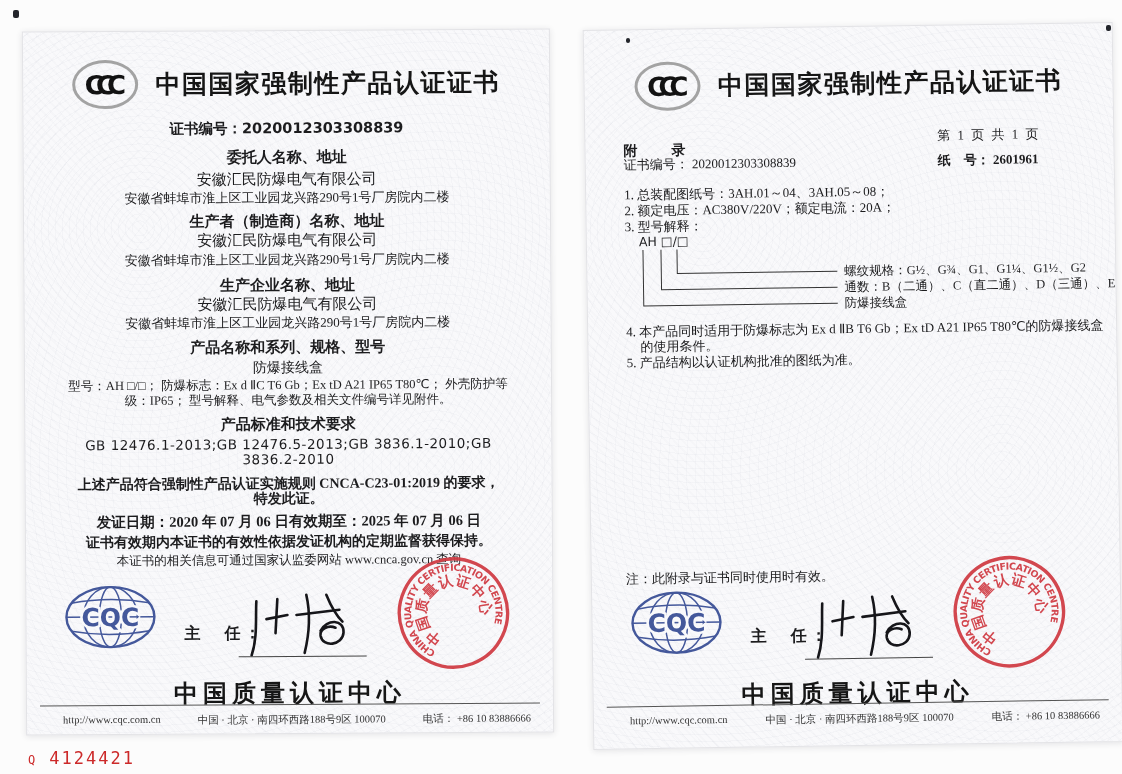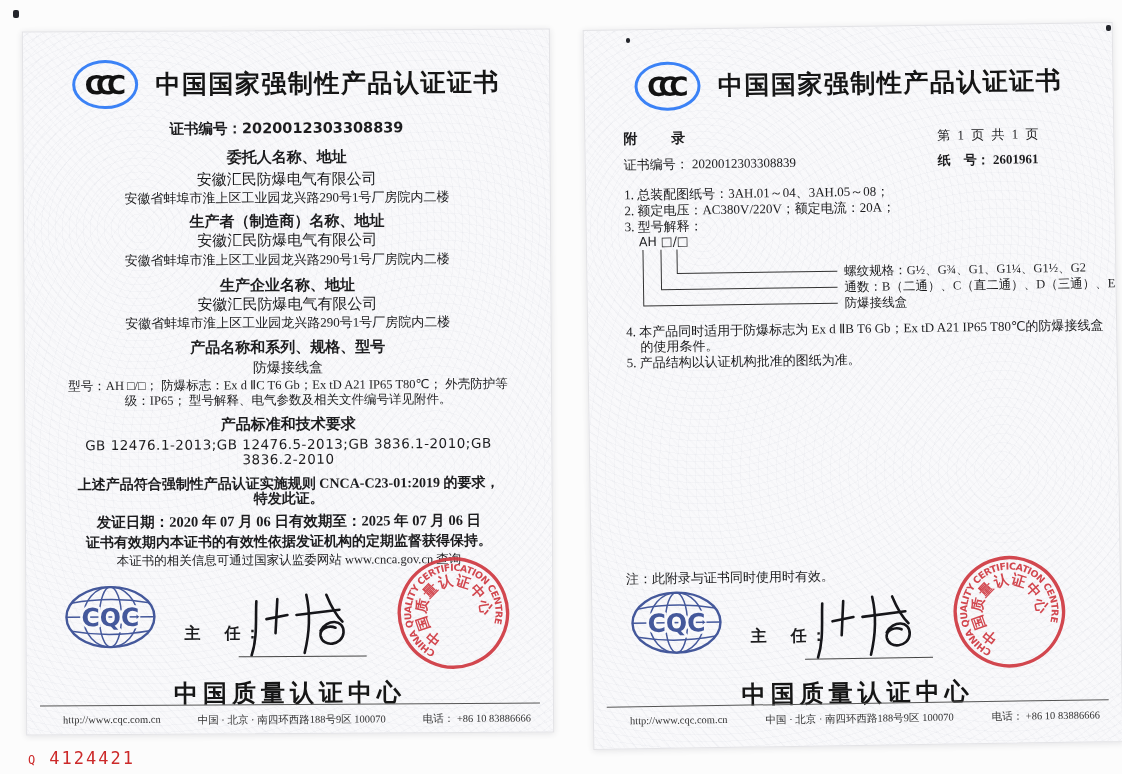--- a/index.html
+++ b/index.html
@@ -14,21 +14,21 @@
     box-shadow:0 1px 6px rgba(40,40,60,.12);
   }
   .tex{
     position:absolute;inset:0;pointer-events:none;
     background:
       repeating-radial-gradient(circle at 22% 28%, rgba(120,130,155,.045) 0 1px, transparent 1px 7px),
       repeating-radial-gradient(circle at 78% 62%, rgba(120,130,155,.04) 0 1px, transparent 1px 9px),
       repeating-linear-gradient(47deg, rgba(140,145,160,.03) 0 2px, transparent 2px 6px);
   }
   .hrow{position:absolute;left:0;right:0;display:flex;justify-content:center;align-items:center;gap:17px;}
-  .ccc{width:60px;height:43px;border:3px solid #3b82f6;border-radius:50%;
+  .ccc{width:60px;height:43px;border:3px solid #a3a3a3;border-radius:50%;
        display:flex;align-items:center;justify-content:center;flex:0 0 auto;background:transparent;}
   .ccc span{font:bold 26px "DejaVu Sans",sans-serif;letter-spacing:-8px;padding-right:8px;color:#121212;}
   .title{font:bold 25px/1.1 "DejaVu Sans",sans-serif;letter-spacing:1.5px;color:#161616;}
   .cline{position:absolute;left:0;right:0;text-align:center;color:#1c1c1e;white-space:nowrap;}
   .ritem{position:absolute;color:#1c1c1e;white-space:nowrap;}
   .kai{font-family:"Liberation Serif",serif;}
   .sans{font-family:"DejaVu Sans",sans-serif;}
   .b{font-weight:bold;}
   .f15{font-size:15px;} .f14{font-size:14px;} .f13{font-size:13px;}
   .divider{position:absolute;height:1px;background:#555;left:13px;right:13px;}
@@ -141,21 +141,21 @@
 <div class="page" style="left:588px;top:26px;width:528px;height:718px;transform:rotate(-0.85deg);">
   <div class="tex"></div>
 
   <div class="hrow" style="top:32px;">
     <div class="ccc">
         <span>CCC</span>
       </div>
     <div class="title">中国国家强制性产品认证证书</div>
   </div>
 
-  <div class="ritem kai b f14" style="left:38px;top:100px;letter-spacing:2px;">附　　录</div>
+  <div class="ritem kai b f14" style="left:38px;top:112px;letter-spacing:2px;">附　　录</div>
   <div class="ritem kai f13" style="left:352px;top:101px;letter-spacing:2px;">第 1 页 共 1 页</div>
   <div class="ritem kai f13" style="left:38px;top:126px;">证书编号： 2020012303308839</div>
   <div class="ritem kai b f13" style="left:352px;top:126px;">纸　号： 2601961</div>
 
   <div class="ritem kai f13" style="left:38px;top:156px;">1. 总装配图纸号：3AH.01～04、3AH.05～08；</div>
   <div class="ritem kai f13" style="left:38px;top:172px;">2. 额定电压：AC380V/220V；额定电流：20A；</div>
   <div class="ritem kai f13" style="left:38px;top:188px;">3. 型号解释：</div>
   <div class="ritem sans" style="left:52px;top:204px;font-size:12.5px;">AH □/□</div>
 
   <div class="diagram" style="left:44px;top:218px;width:460px;height:70px;">

